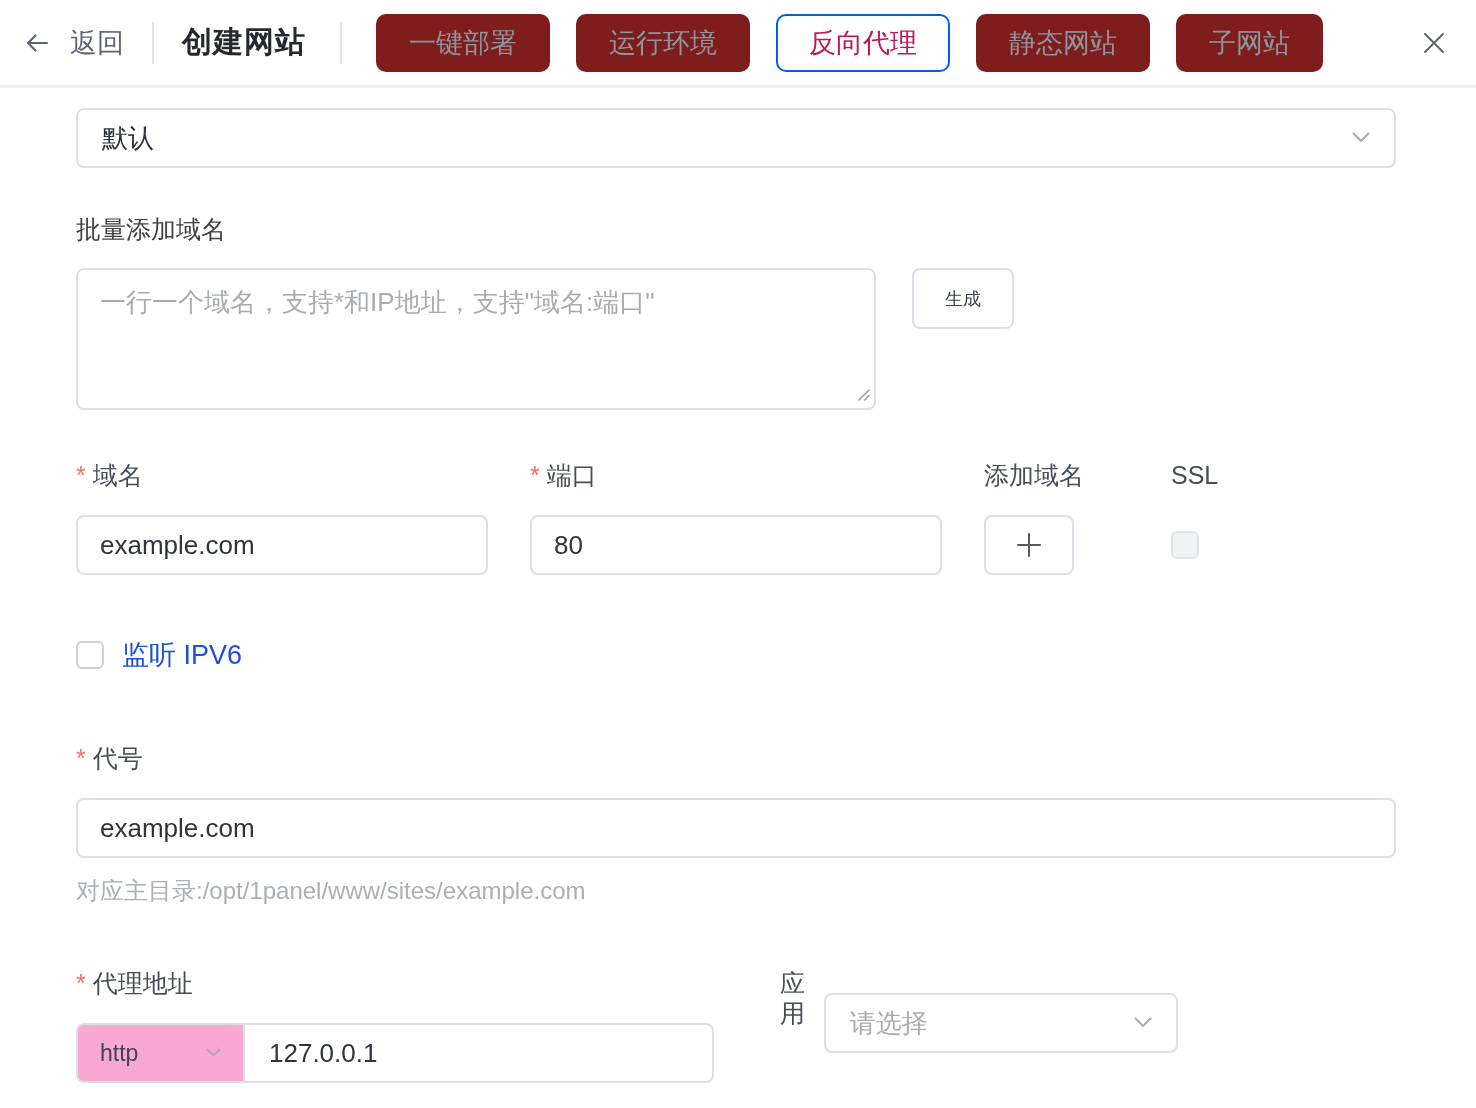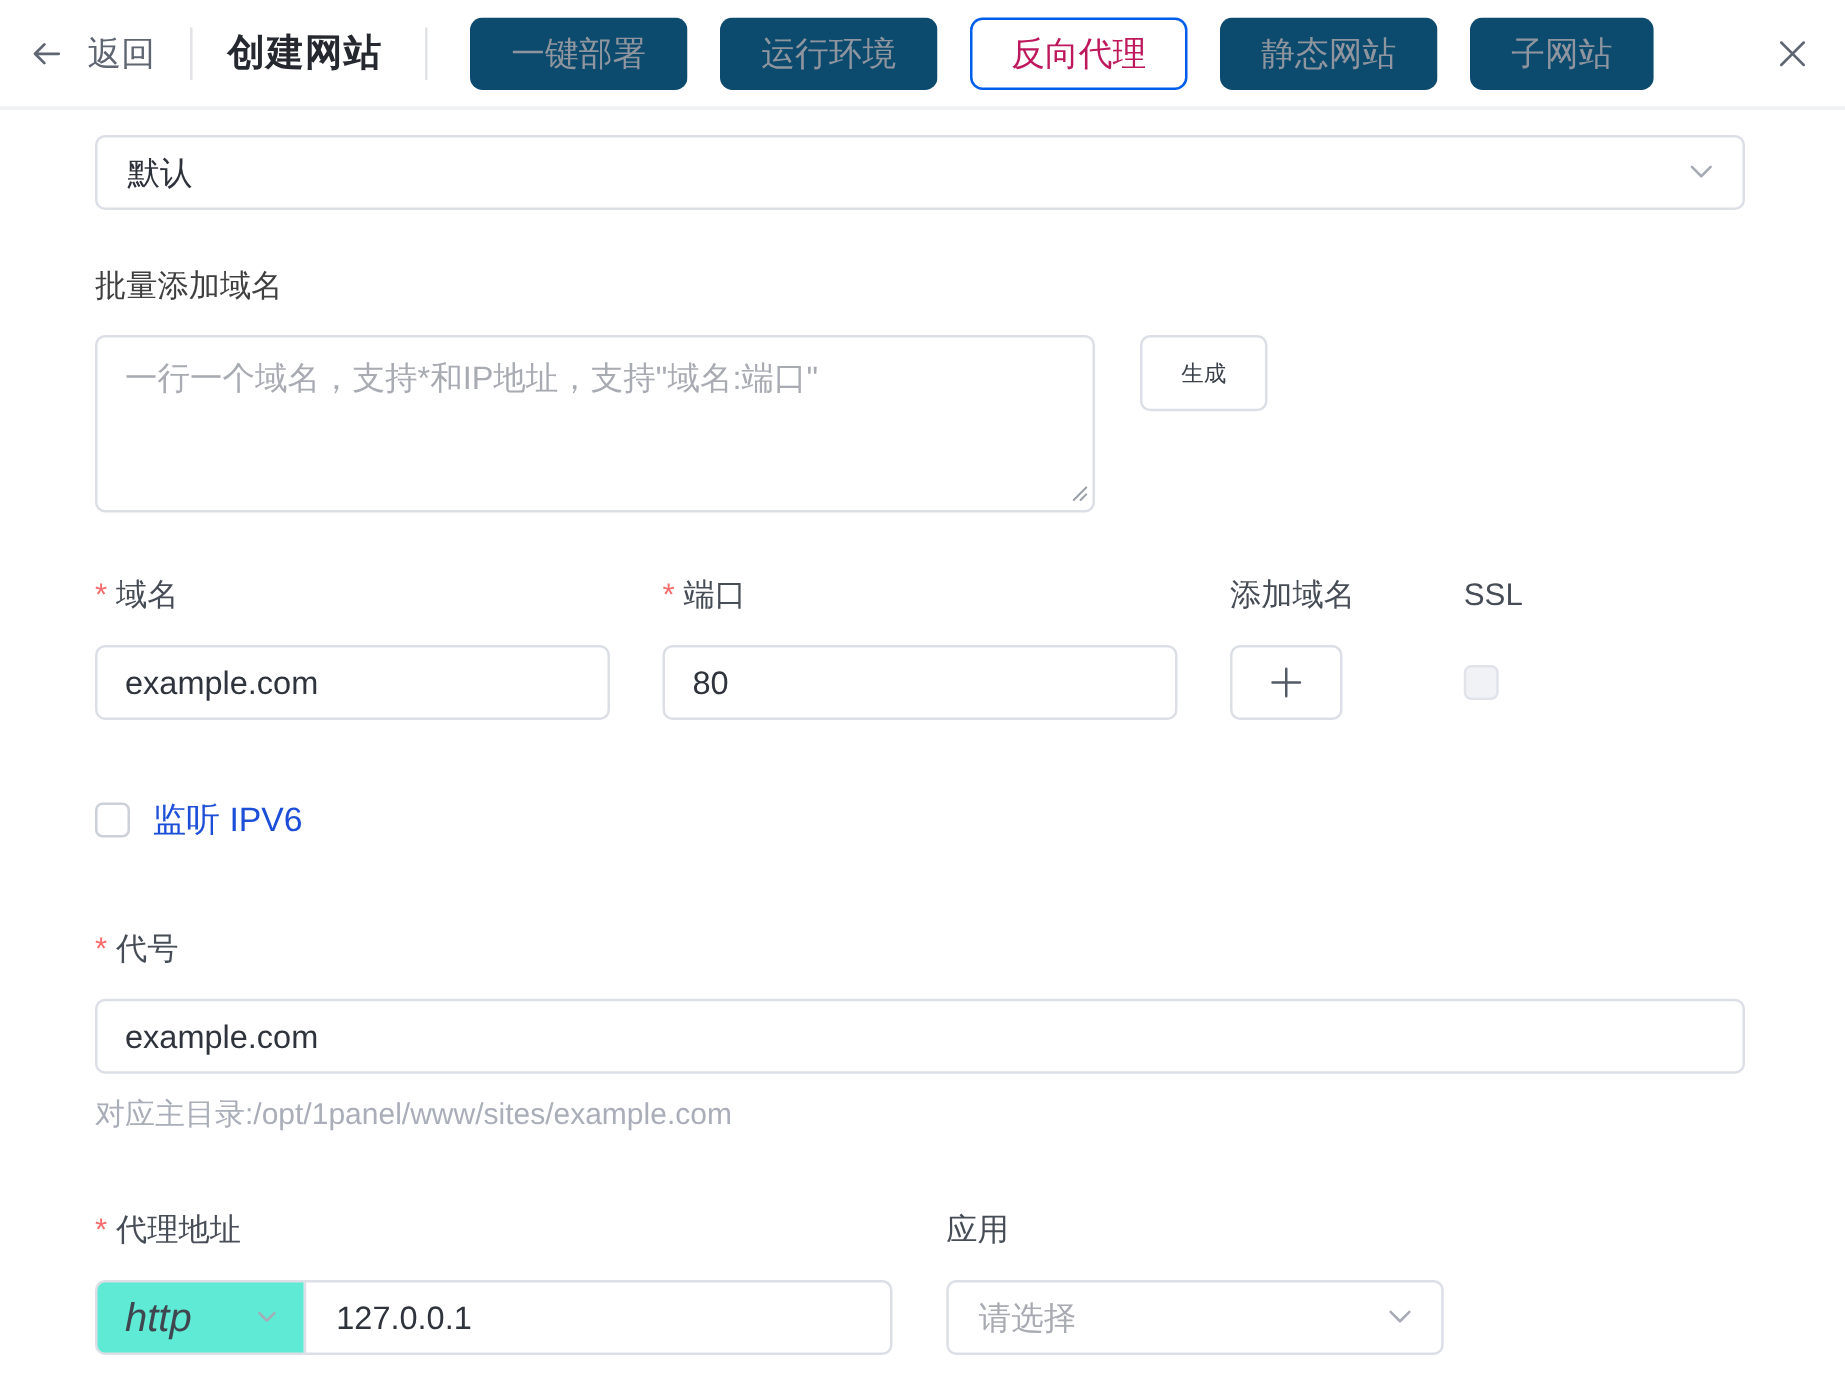--- a/index.html
+++ b/index.html
@@ -16,21 +16,21 @@
     height:88px; display:flex; align-items:center;
     padding:0 20px 0 22px; border-bottom:3px solid #f0f1f2; background:#fff;
   }
   .back { display:flex; align-items:center; gap:18px; color:#5f6672; font-size:27px; cursor:pointer; }
   .v-divider { width:2px; height:42px; background:#e2e3e7; }
   .v-divider.d1 { margin:0 28px; }
   .v-divider.d2 { margin:0 34px; }
   .title { font-size:30px; font-weight:700; color:#25282e; letter-spacing:1px; }
   .tabs { display:flex; gap:26px; align-items:center; }
   .tab {
-    height:58px; padding:0 31px; border-radius:10px; background:#0c4a6e;
+    height:58px; padding:0 31px; border-radius:10px; background:#7f1d1d;
     color:#8f959e; font-size:27px; display:flex; align-items:center;
     border:2px solid transparent; cursor:pointer; white-space:nowrap;
   }
   .tab.active { background:#fff; border-color:#005eeb; color:#be185d; }
   .close-btn { margin-left:auto; width:44px; height:44px; display:flex; align-items:center; justify-content:center; cursor:pointer; }
 
   
   .form { padding:20px 80px 0 76px; }
   .select-box {
     height:60px; border:2px solid #dcdfe6; border-radius:8px; background:#fff;
@@ -82,26 +82,26 @@
 
   .ipv6-row { margin-top:62px; display:flex; align-items:center; gap:18px; }
   .ipv6-row .cb-label { font-size:27px; color:#1d4ed8; cursor:pointer; }
 
   .alias-label { margin-top:70px; }
   .alias-input-wrap { margin-top:25px; width:1320px; }
   .helper-text { margin-top:20px; font-size:24px; color:#a9aeb8; line-height:26px; }
 
   .bottom-row { margin-top:64px; display:flex; }
   .col-proxy { width:638px; display:flex; flex-direction:column; }
-  .col-app { width:398px; margin-left:43px; display:flex; flex-direction:column; }
+  .col-app { width:398px; margin-left:66px; display:flex; flex-direction:row; }
   .input-group { margin-top:25px; display:flex; width:638px; }
   .ig-prepend {
-    width:167px; height:60px; background:#5eead4; border:2px solid #dcdfe6;
+    width:167px; height:60px; background:#f9a8d4; border:2px solid #dcdfe6;
     border-right:none; border-radius:8px 0 0 8px; display:flex; align-items:center;
-    justify-content:space-between; padding:0 22px; font-size:32px; color:#40464f; cursor:pointer;font-style:italic;
+    justify-content:space-between; padding:0 22px; font-size:23px; color:#40464f; cursor:pointer;
   }
   .ig-input {
     flex:1; height:60px; border:2px solid #dcdfe6; border-radius:0 8px 8px 0;
     padding:0 24px; font-size:26px; color:#2f343c; outline:none;
     font-family:"Liberation Sans","DejaVu Sans",sans-serif;
   }
   .app-select { margin-top:25px; width:398px; }
   .placeholder-text { color:#a8abb2; }
 </style>
 </head>

